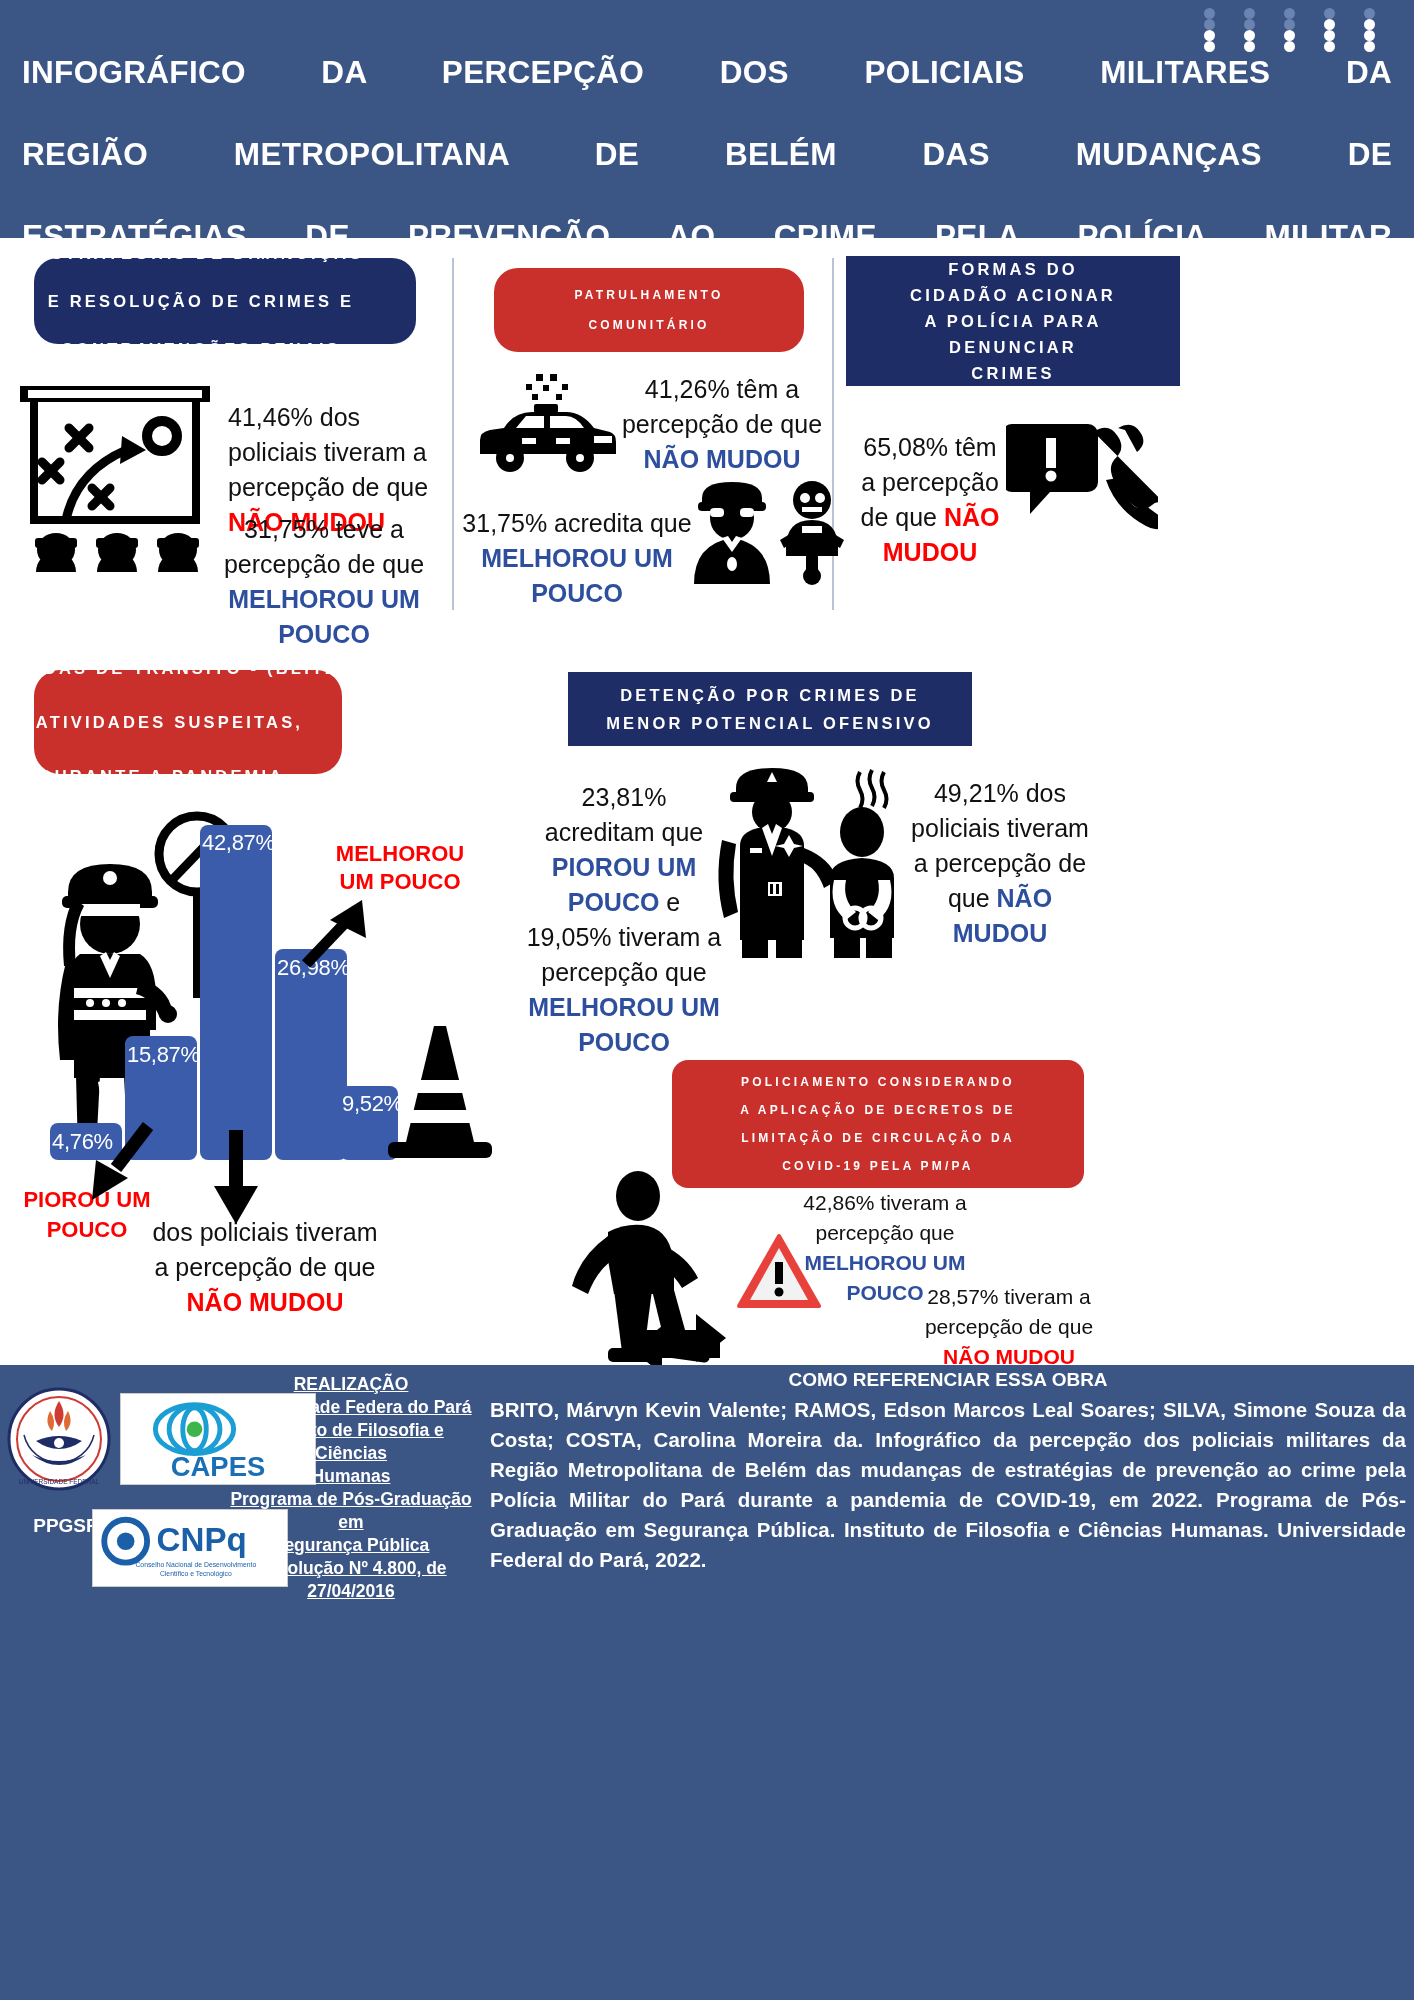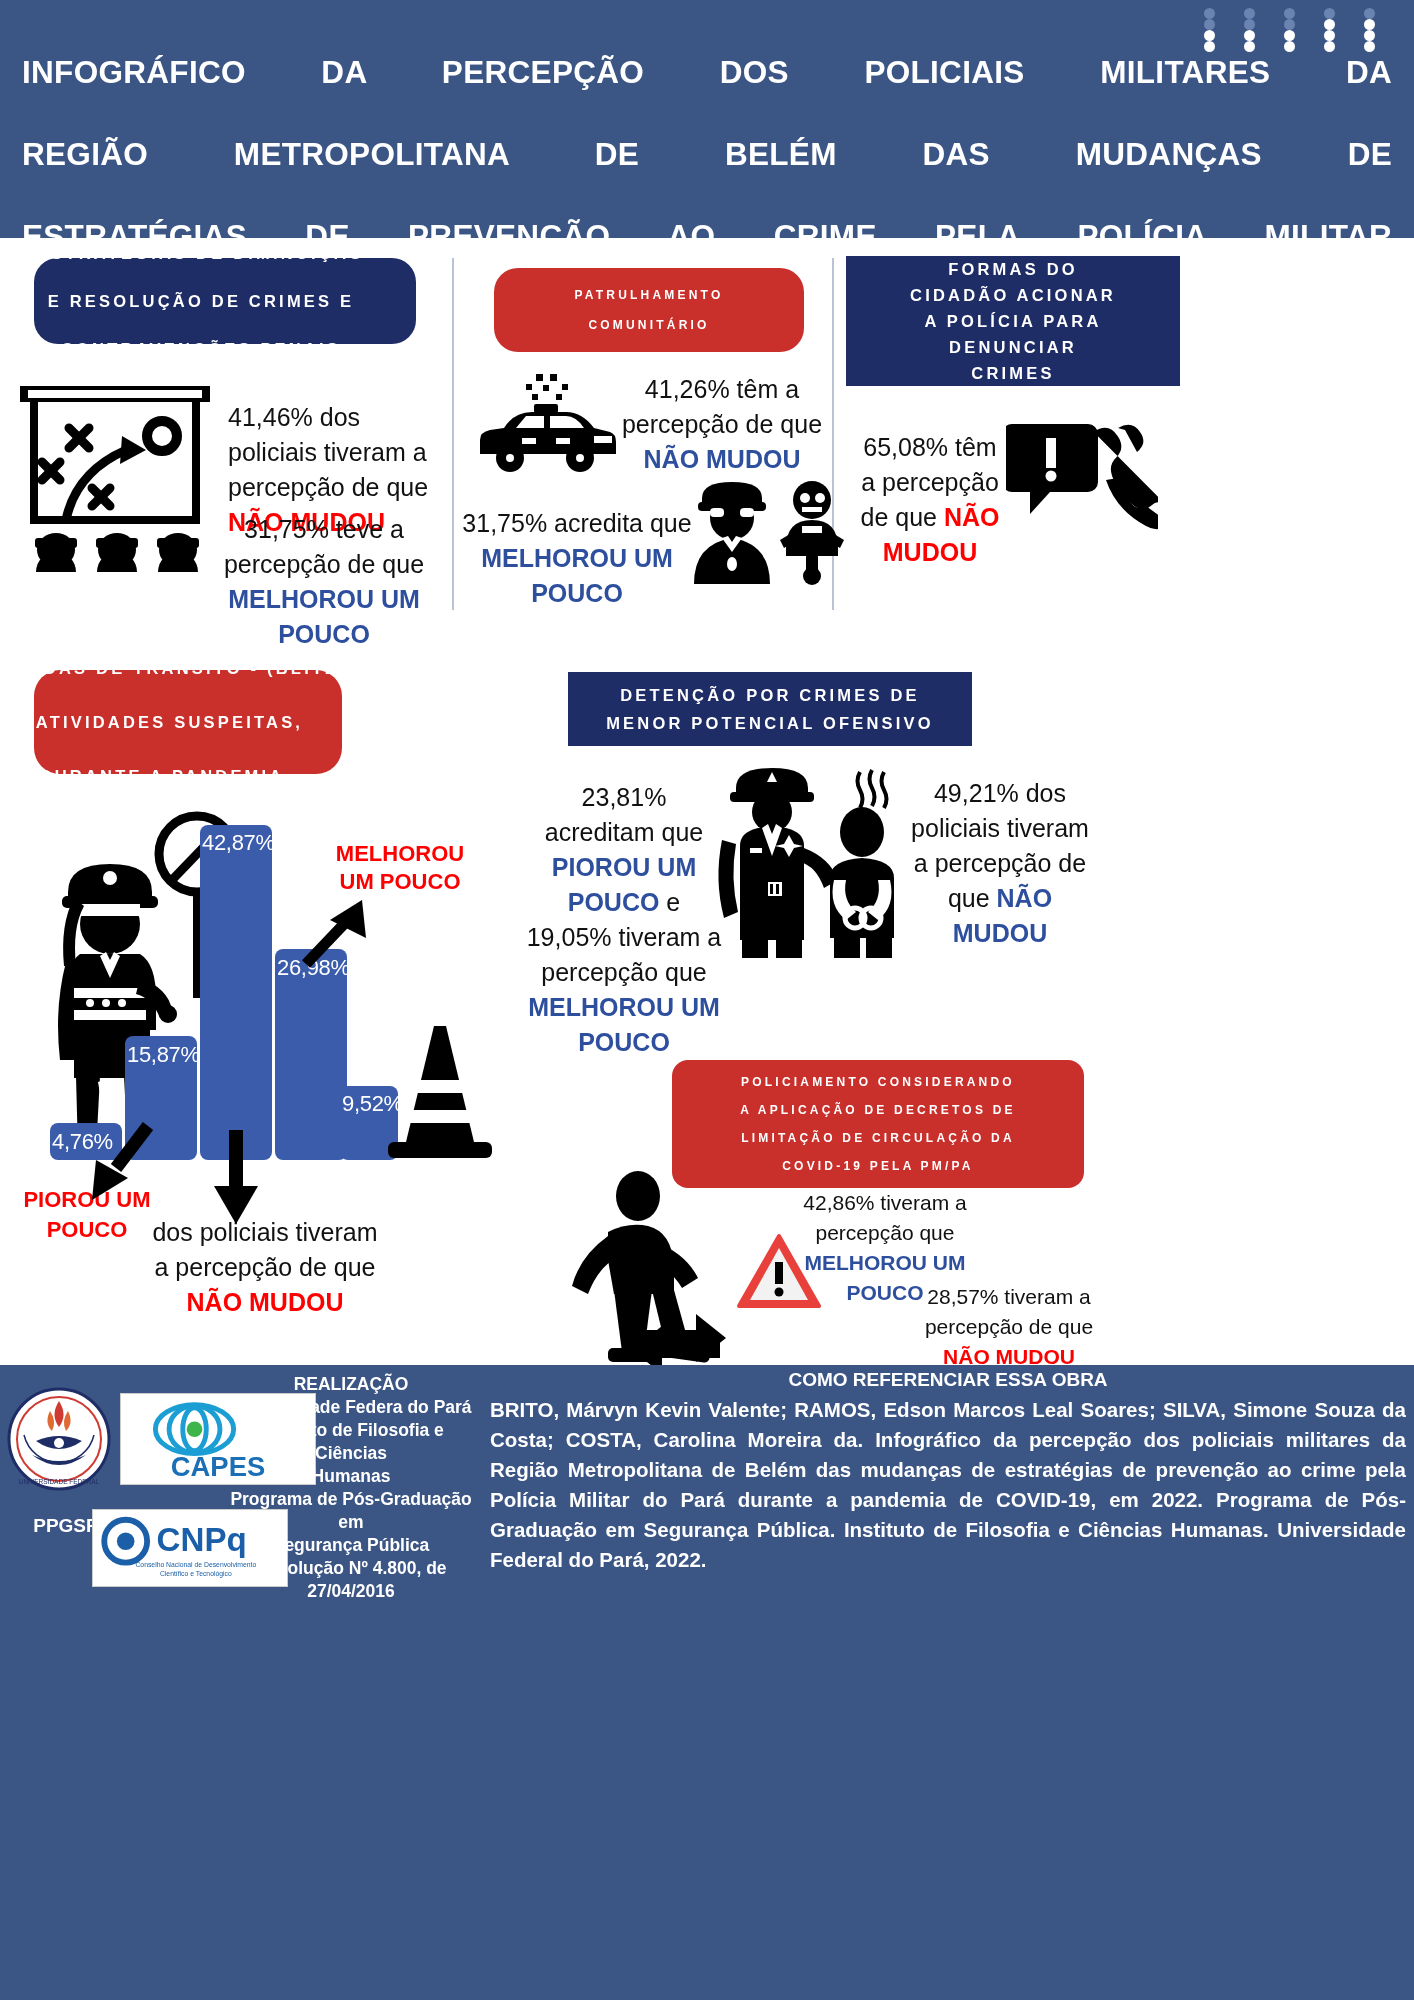--- a/index.html
+++ b/index.html
@@ -112,21 +112,21 @@
     background:#3b5584; color:#fff;
   }
   #logoCol { position:absolute; left:6px; top:10px; width:120px; }
   #ufpaLogo { width:106px; height:126px; margin:6px auto 0 auto; position:relative; }
   #ppgsp { text-align:center; font-weight:bold; font-size:19px; margin-top:4px;}
   #capesBox { position:absolute; left:120px; top:28px; width:196px; height:92px;
               background:#fff; border:1px solid #ccc; }
   #cnpqBox { position:absolute; left:92px; top:144px; width:196px; height:78px;
              background:#fff; border:1px solid #ccc; }
   #realizacao { position:absolute; left:222px; top:8px; width:258px;
-              text-align:center; font-weight:bold; font-size:17.5px; line-height:23px; }
+              text-align:center; font-weight:bold; font-size:17.5px; line-height:23px;text-decoration:underline; }
   #refTitle { position:absolute; left:490px; top:4px; width:916px;
               text-align:center; font-weight:bold; font-size:19px; }
   #refBody { position:absolute; left:490px; top:30px; width:916px;
               text-align:justify; font-weight:bold; font-size:20.5px; line-height:30px; }
 </style>
 </head>
 <body>
 
 <div class="header">
   <div class="dotgrid" id="dotgrid">

